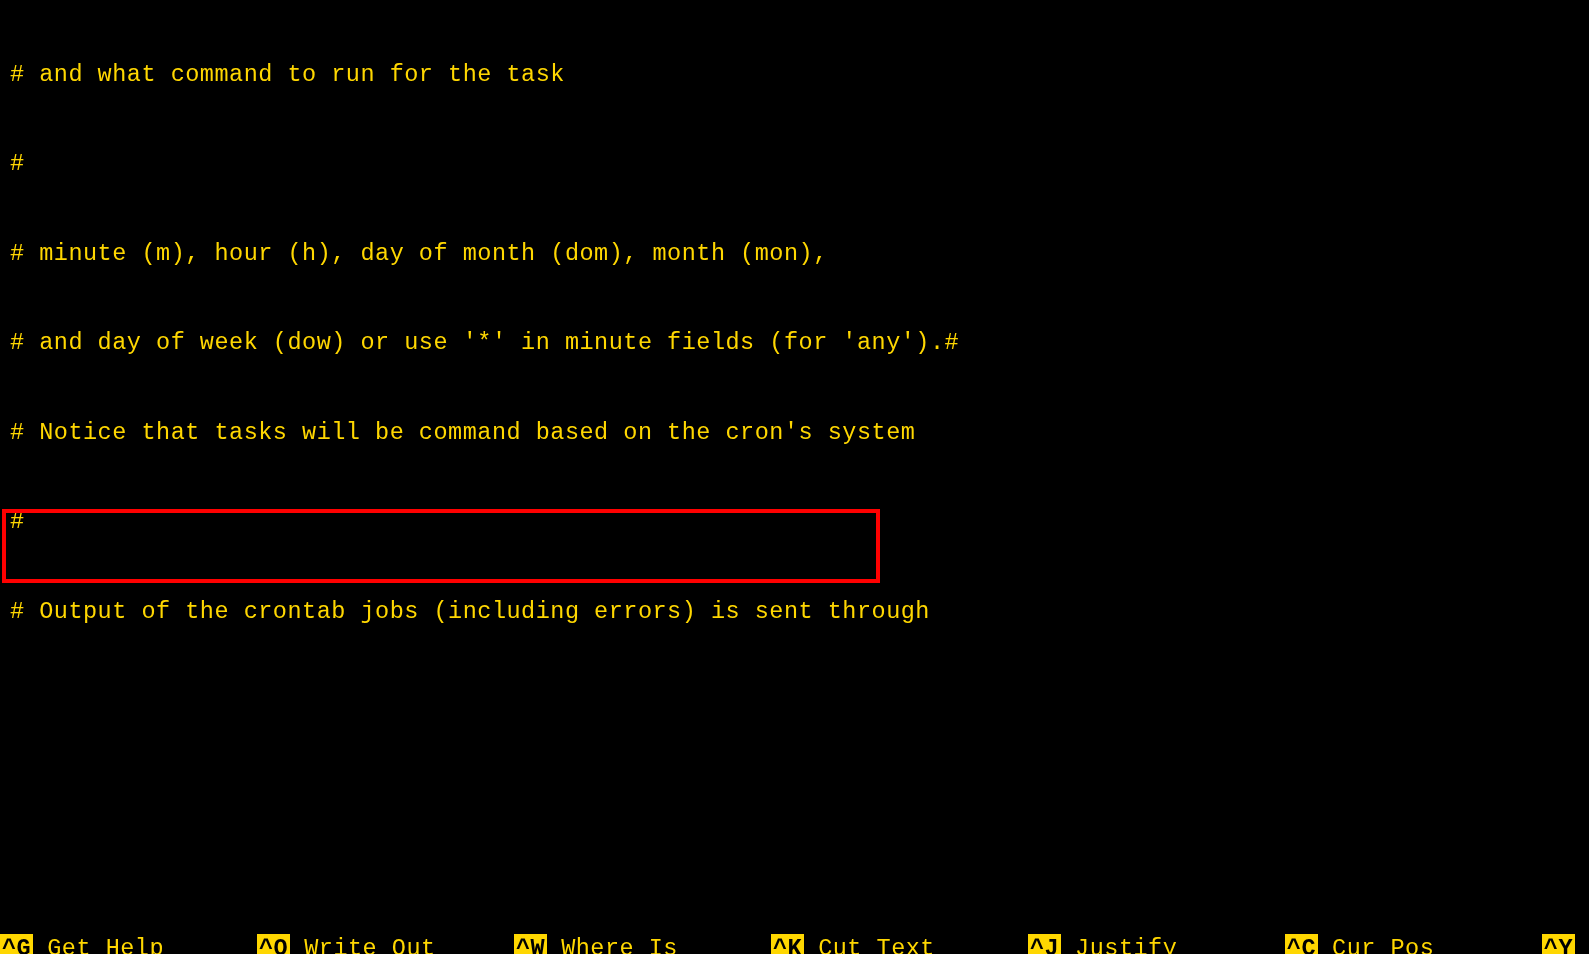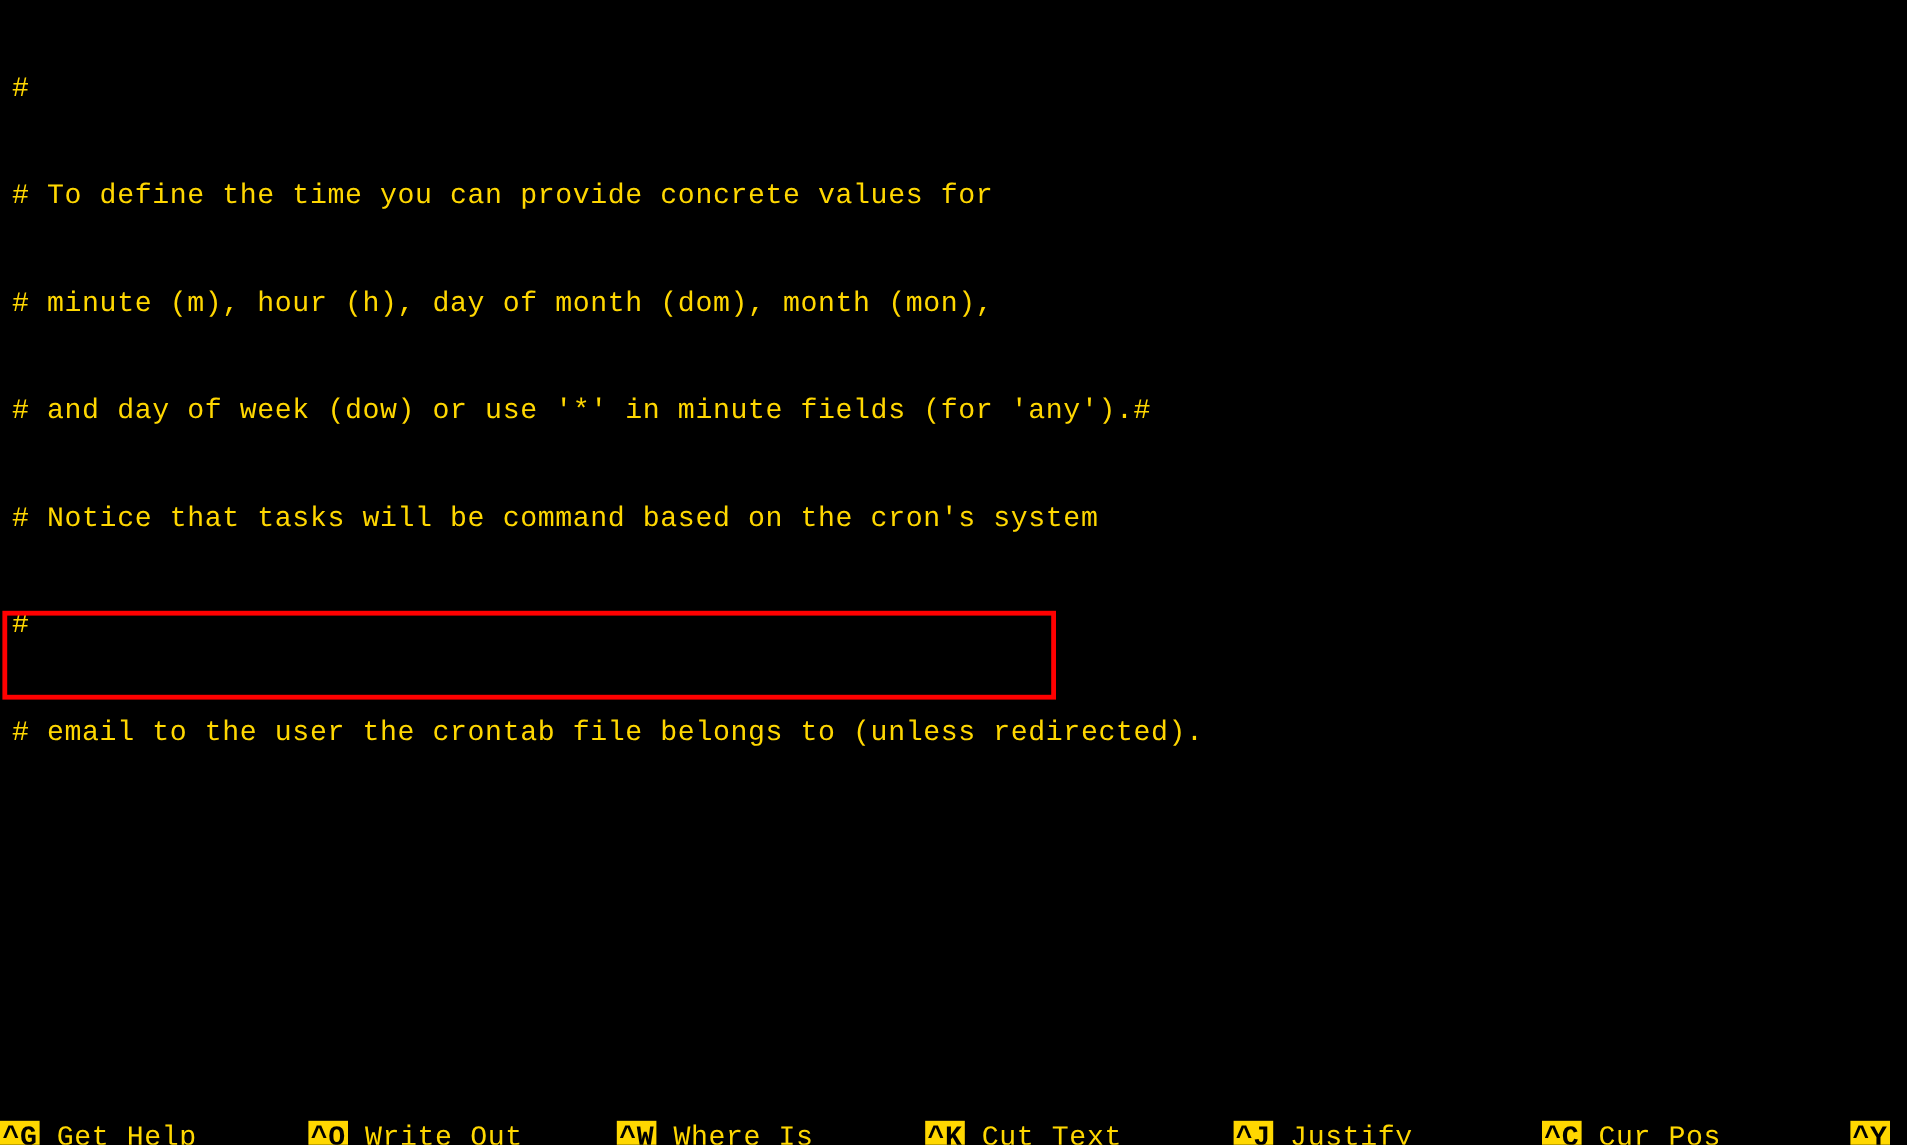--- a/index.html
+++ b/index.html
@@ -51,27 +51,27 @@
       margin-right: 14px;
     }
     .shortcut-label {
       color: #ffd700;
     }
   </style>
 </head>
 <body>
 
 <div class="terminal-content">
+  <span class="line"># and what command to run for the task</span>
   <span class="line">#</span>
-  <span class="line"># To define the time you can provide concrete values for</span>
   <span class="line"># minute (m), hour (h), day of month (dom), month (mon),</span>
   <span class="line"># and day of week (dow) or use '*' in minute fields (for 'any').#</span>
   <span class="line"># Notice that tasks will be command based on the cron's system</span>
   <span class="line">#</span>
-  <span class="line"># email to the user the crontab file belongs to (unless redirected).</span>
+  <span class="line"># Output of the crontab jobs (including errors) is sent through</span>
   
   
   
   
   
   
   
   
   
 </div>

